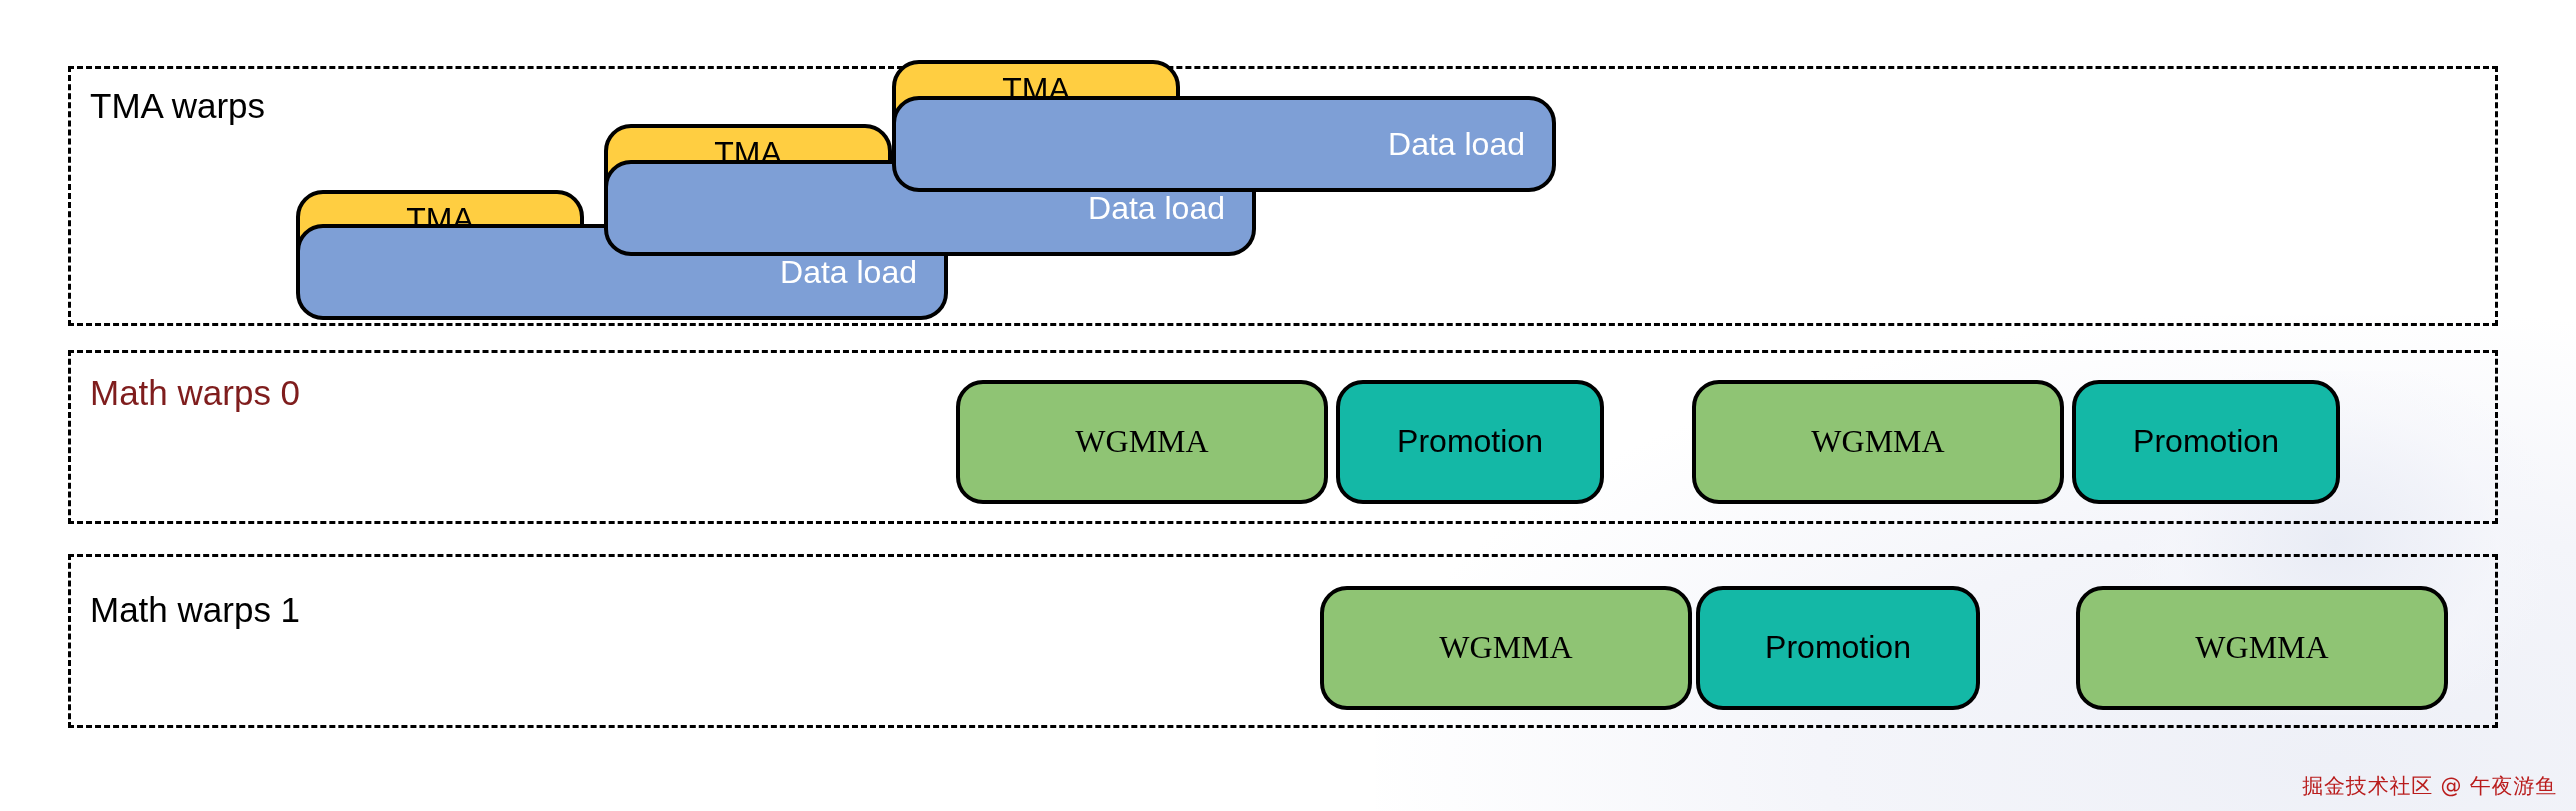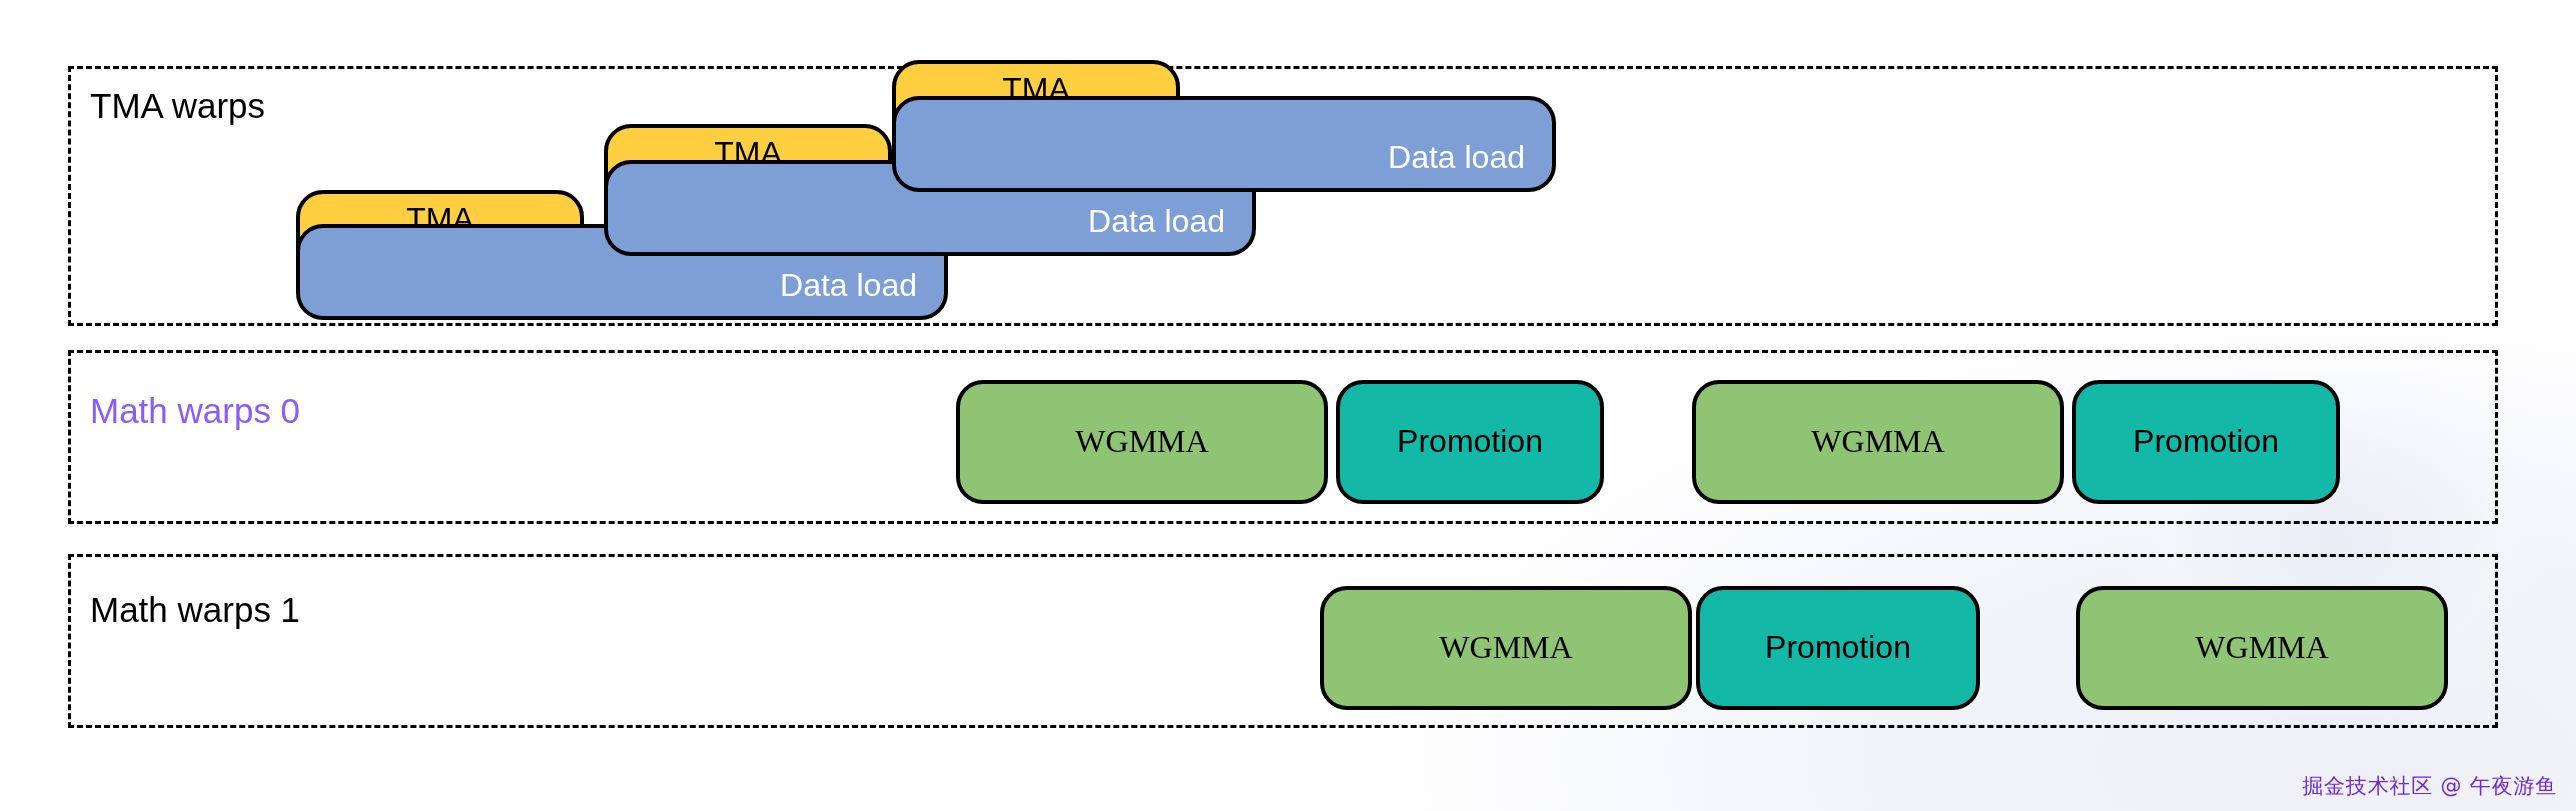--- a/index.html
+++ b/index.html
@@ -75,46 +75,46 @@
 
   .block.tma      { background: #ffce41; }
   .block.dataload { background: #7e9fd6; color: #ffffff; }
   .block.wgmma    { background: #8fc474; font-family: Liberation Serif, serif; }
   .block.promo    { background: #14b8a6; }
 
   
   .block.dataload {
     justify-content: flex-end;
     align-items: flex-end;
-    padding: 0 27px 11px 0;
+    padding: 0 27px 24px 0;
   }
 
   .watermark {
     position: absolute;
     right: 19px;
     bottom: 11.2px;
     font-size: 21px;
-    color: #6d28d9;
+    color: #b91c1c;
     letter-spacing: 0.8px;
     white-space: nowrap;
     font-family: "DejaVu Sans", sans-serif;
   }
 </style>
 </head>
 <body>
 
 <div class="bg-wash"></div>
 <div class="bg-wash2"></div>
 
 <div class="diagram" id="diagram">
     <div class="lane" style="left: 68px; top: 66px; width: 2430px; height: 260px; border-color: rgb(0, 0, 0);"></div>
     <div class="lane" style="left: 68px; top: 350px; width: 2430px; height: 174px; border-color: rgb(0, 0, 0);"></div>
     <div class="lane" style="left: 68px; top: 554px; width: 2430px; height: 174px; border-color: rgb(0, 0, 0);"></div>
     <div class="lane-title" style="left: 90px; top: 88px; color: rgb(0, 0, 0);">TMA warps</div>
-    <div class="lane-title" style="left: 90px; top: 393px; color: #8b5cf6;">Math warps 0</div>
+    <div class="lane-title" style="left: 90px; top: 375px; color: #7f1d1d;">Math warps 0</div>
     <div class="lane-title" style="left: 90px; top: 592px; color: rgb(0, 0, 0);">Math warps 1</div>
     <div class="block tma" style="left: 296px; top: 190px; width: 288px; height: 99px;">TMA
 Issue</div>
     <div class="block dataload" style="left: 296px; top: 224px; width: 652px; height: 96px;">Data load</div>
     <div class="block tma" style="left: 604px; top: 124px; width: 288px; height: 99px;">TMA
 Issue</div>
     <div class="block dataload" style="left: 604px; top: 160px; width: 652px; height: 96px;">Data load</div>
     <div class="block tma" style="left: 892px; top: 60px; width: 288px; height: 99px;">TMA
 Issue</div>
     <div class="block dataload" style="left: 892px; top: 96px; width: 664px; height: 96px;">Data load</div>

